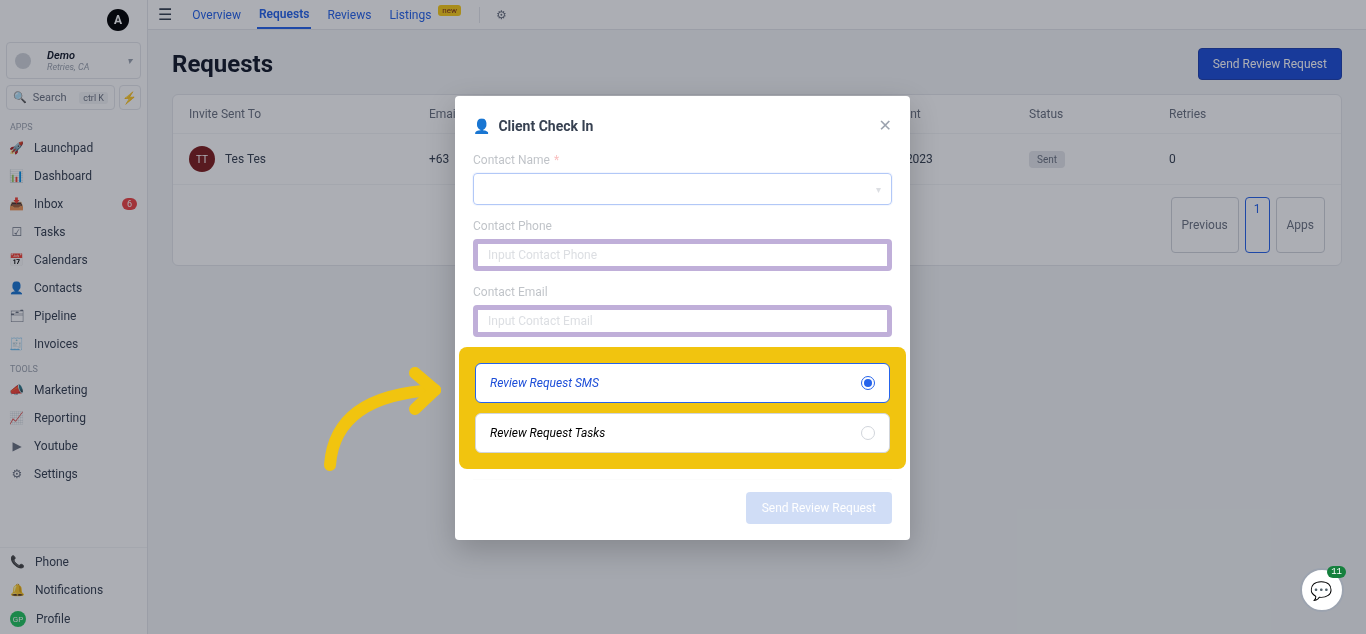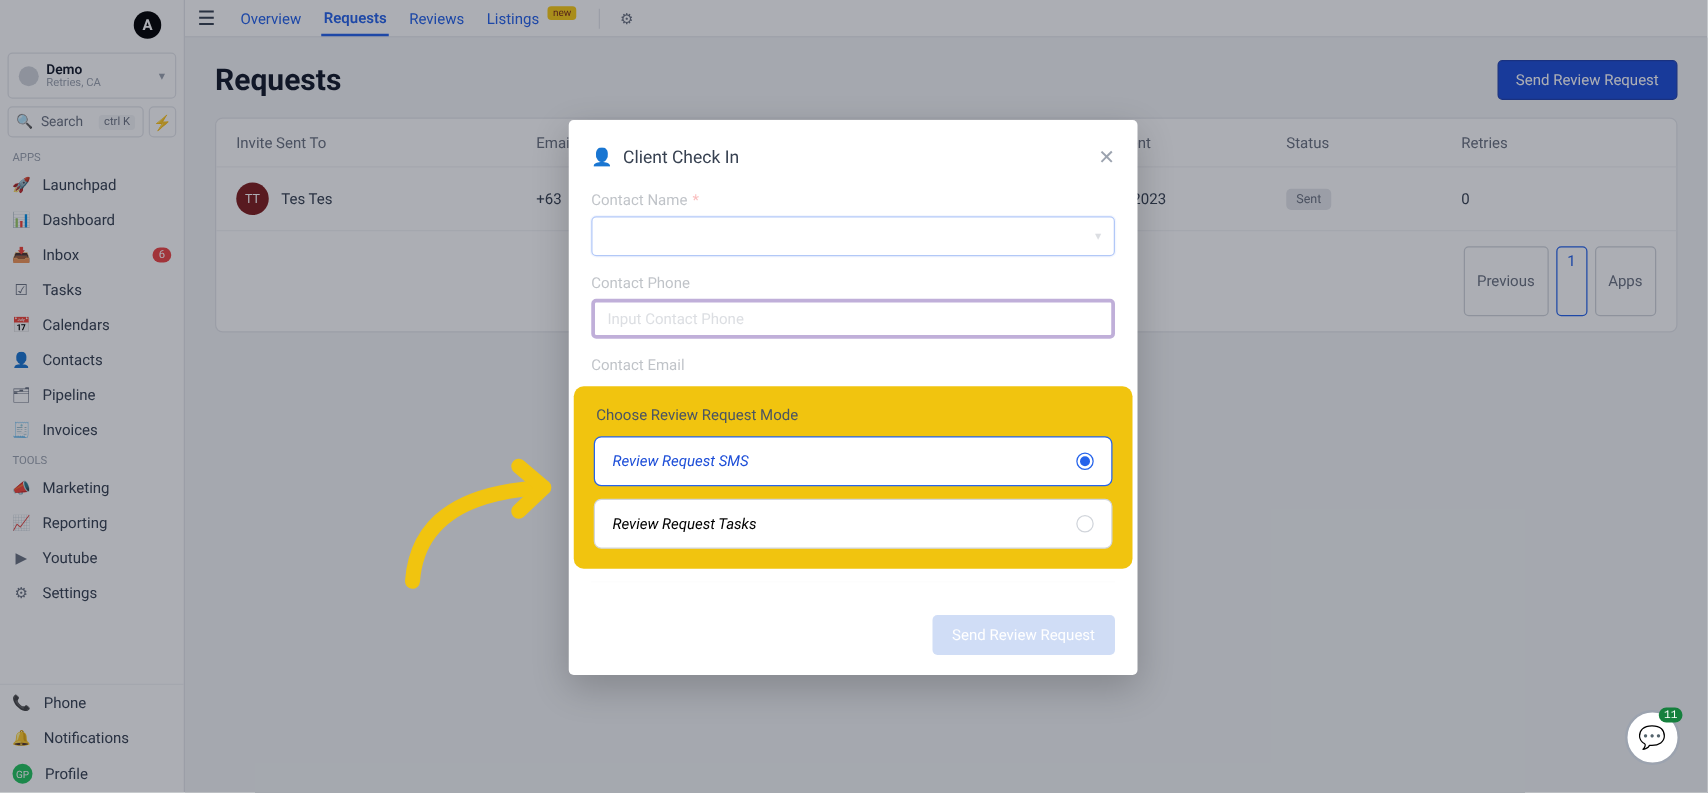--- a/index.html
+++ b/index.html
@@ -2,21 +2,21 @@
 <html><head>
 <meta charset="utf-8">
 <style>
   * { box-sizing: border-box; margin: 0; padding: 0; font-family: -apple-system, BlinkMacSystemFont, "Segoe UI", Roboto, Arial, sans-serif; }
   body { width: 1366px; height: 634px; overflow: hidden; position: relative; background: #f5f6f8; }
 
   
   .sidebar { position: absolute; left: 0; top: 0; width: 148px; height: 634px; background: #fff; border-right: 1px solid #e5e7eb; display: flex; flex-direction: column; }
   .sidebar-header { height: 40px; display:flex; align-items:center; justify-content:flex-end; padding: 4px 8px; }
   .logo-circle { width: 22px; height:22px; background:#000; border-radius:50%; display:flex; align-items:center; justify-content:center; color:#fff; font-weight:700; font-size:12px; margin-right:10px;}
-  .account-box { margin: 2px 6px 6px 6px; border:1px solid #e5e7eb; border-radius:4px; padding:6px 8px; display:flex; align-items:center; gap:6px; position:relative;}
+  .account-box { margin: 2px 6px 6px 6px; border:1px solid #e5e7eb; border-radius:4px; padding:6px 8px; display:flex; align-items:center; gap:16px; position:relative;font-style:italic;}
   .account-box .av { width:16px;height:16px;border-radius:50%;background:#d1d5db;}
   .account-box .info { flex:1; }
   .account-box .name { font-size:11px; font-weight:600; color:#111827;}
   .account-box .loc { font-size:9px; color:#9ca3af;}
   .account-box .chev { color:#9ca3af; font-size:10px;}
   .search-row { margin:0 6px 6px 6px; display:flex; gap:4px; }
   .search-box { flex:1; border:1px solid #e5e7eb; border-radius:4px; padding:5px 6px; display:flex; align-items:center; gap:6px; font-size:11px; color:#6b7280;}
   .search-box .kbd { background:#f3f4f6; border-radius:3px; padding:1px 4px; font-size:9px; color:#6b7280;}
   .bolt { width:22px; border:1px solid #e5e7eb; border-radius:4px; display:flex; align-items:center; justify-content:center; color:#2563eb; font-size:12px;}
   .section-label { font-size:9px; text-transform:uppercase; color:#9ca3af; padding:6px 10px 2px; }
@@ -53,26 +53,26 @@
   .pager .pg { border:1px solid #2563eb; color:#2563eb; padding:4px 8px; border-radius:4px;}
 
   
   .overlay { position:absolute; inset:0; background:rgba(17,24,39,0.35); }
 
   
   .modal { position:absolute; left:455px; top:96px; width:455px; height:444px; background:#fff; border-radius:4px; box-shadow:0 10px 30px rgba(0,0,0,0.2); padding:20px 18px; }
   .modal-head { display:flex; align-items:center; justify-content:space-between; margin-bottom:18px;}
   .modal-title-wrap { display:flex; align-items:center; gap:8px;}
   .modal-title-wrap .usericon { color:#16a34a; font-size:14px;}
-  .modal-title { font-size:14px; font-weight:400; color:#374151;}
+  .modal-title { font-size:14px; font-weight:700; color:#374151;}
   .close { color:#9ca3af; font-size:16px; cursor:pointer; background:none; border:none;}
   .fld { margin-bottom:14px; }
   .fld-label { font-size:12px; color:#4b5563; margin-bottom:6px; display:block;}
   .fld-label .req { color:#ef4444; margin-left:4px;}
-  .fld input, .fld .select { width:100%; height:32px; border:3px solid #4c1d95; border-radius:4px; padding:0 10px; font-size:12px; color:#374151;}
+  .fld input, .fld .select { width:100%; height:32px; border:5px solid #4c1d95; border-radius:4px; padding:0 10px; font-size:12px; color:#374151;}
   .fld .select { display:flex; align-items:center; justify-content:space-between; border:1px solid #2563eb; box-shadow:0 0 0 1px rgba(37,99,235,0.15);}
   .fld .select .chev { color:#9ca3af; font-size:10px;}
   .fld input::placeholder { color:#9ca3af; }
   .dimmed { opacity:0.35; pointer-events:none; }
 
   
   .highlight { background:#f1c40f; border-radius:8px; padding:16px; margin:-4px -14px 10px -14px;}
   .mode-label { font-size:12px; color:#4b5563; margin:0 0 10px 2px;}
   .radio-opt { border:1px solid #d1d5db; border-radius:6px; padding:12px 14px; display:flex; align-items:center; justify-content:space-between; font-size:12px; cursor:pointer; margin-bottom:10px; background:#fff;font-style:italic;}
   .radio-opt:last-child { margin-bottom:0;}
@@ -254,25 +254,25 @@
         <span></span>
           <span class="chev">▾</span>
       </div>
     </div>
     <div class="fld">
       <label class="fld-label">Contact Phone</label>
       <input placeholder="Input Contact Phone" style="">
     </div>
     <div class="fld">
       <label class="fld-label">Contact Email</label>
+      <input placeholder="Input Contact Email" style="">
     </div>
   </div>
 
   <div class="highlight">
-      <div class="mode-label">Choose Review Request Mode</div>
       <div class="radio-opt selected">
         <span>Review Request SMS</span>
         <span class="dot"></span>
       </div>
       <div class="radio-opt">
         <span>Review Request Tasks</span>
         <span class="dot"></span>
       </div>
   </div>
 

